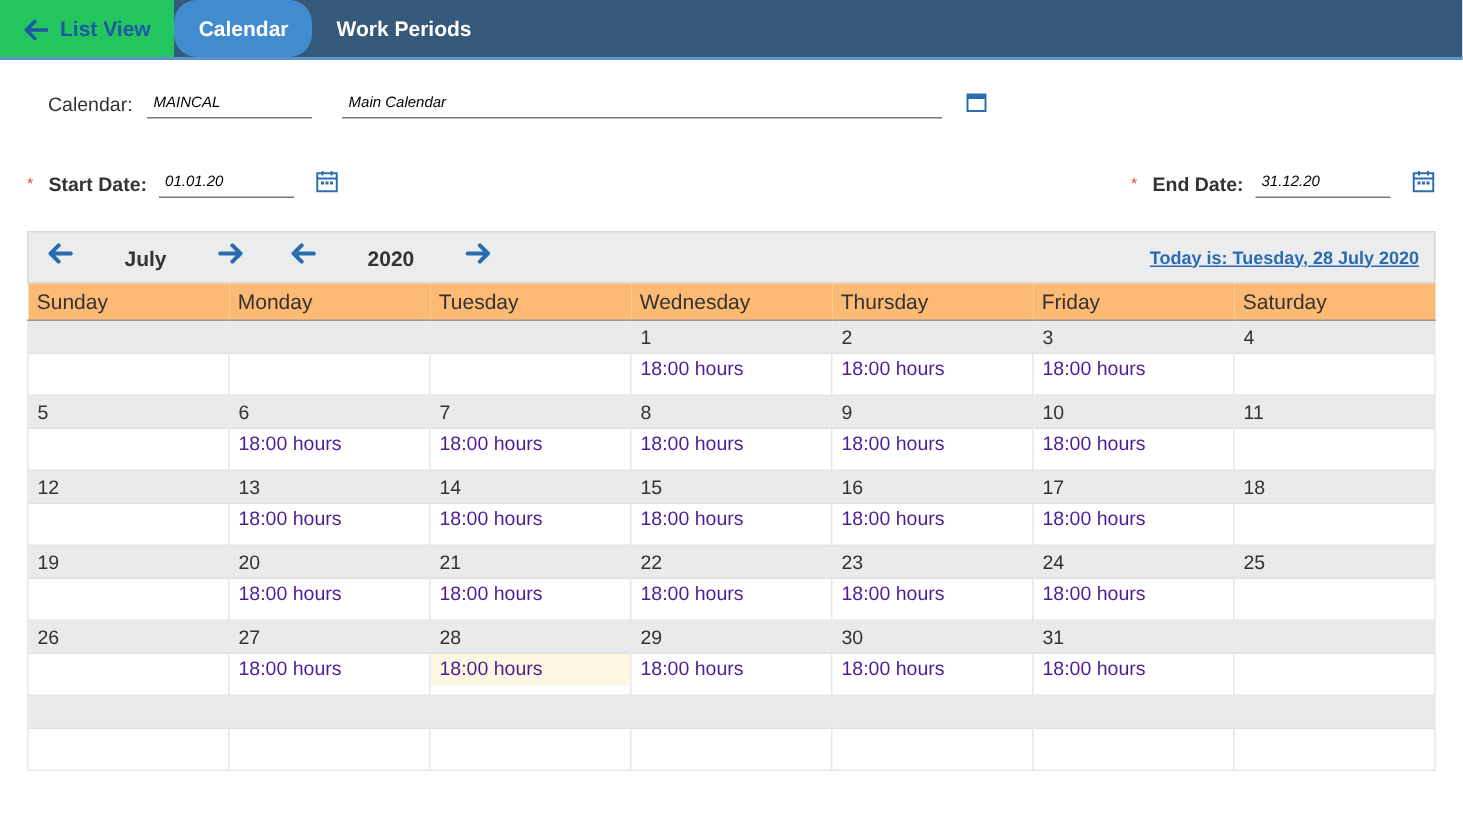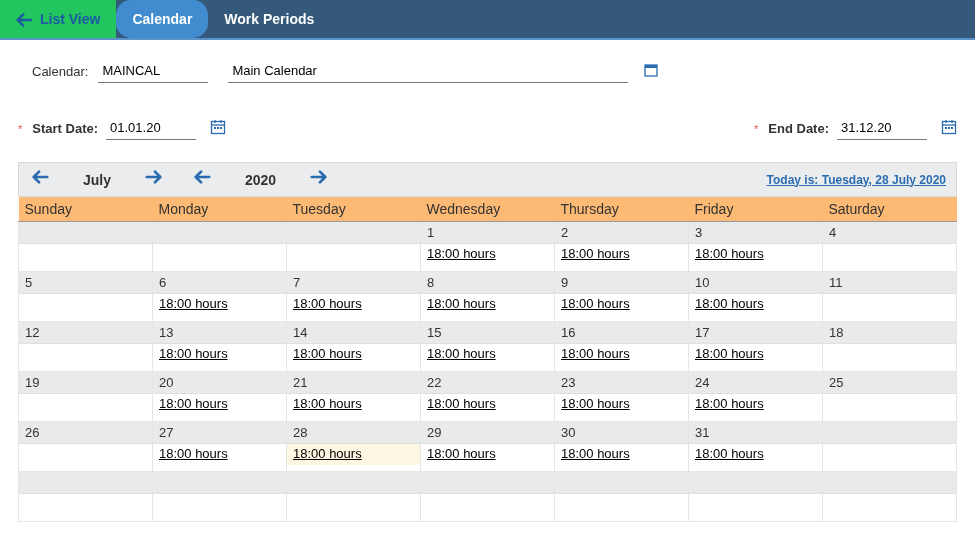--- a/index.html
+++ b/index.html
@@ -46,23 +46,24 @@
     margin-bottom: 22px;
   }
   .form-group { display: flex; align-items: center; gap: 8px; }
   .lbl { font-size: 13px; color: #333; }
   .lbl.bold { font-weight: 700; }
   .req { color: #d9534f; font-size: 11px; margin-right: 2px; }
   .underline-input {
     border: none;
     border-bottom: 1px solid #777;
     padding: 3px 4px 4px 4px;
-    font-size: 13px;
+    font-size: 10px;
     background: transparent;
     outline: none;
+    font-style: italic;
   }
   .w-code { width: 110px; }
   .w-desc { width: 400px; margin-left: 10px; }
   .w-date { width: 90px; }
   .cal-icon { color: #2b6cb0; cursor: pointer; font-size: 14px; margin-left: 6px; }
   .cal-nav {
     background: #ebecee;
     border: 1px solid #d8d8d8;
     display: flex;
     align-items: center;
@@ -109,22 +110,21 @@
     padding: 3px 6px;
     font-size: 13px;
     border-bottom: 1px solid #e0e0e0;
   }
   .day-body {
     padding: 2px 6px 4px 6px;
     font-size: 13px;
     background: #fff;
   }
   .hours-link {
-    color: #000000;
-    text-decoration: underline;
+    color: #4c1d95;
     cursor: pointer;
   }
   td.today .day-body { background: #fdf6e0; }
   .arrow-svg { width: 16px; height: 14px; display: inline-block; vertical-align: middle; }
 </style>
 </head>
 <body>
 
 <div class="tab-bar">
   <div class="tab list-view">

